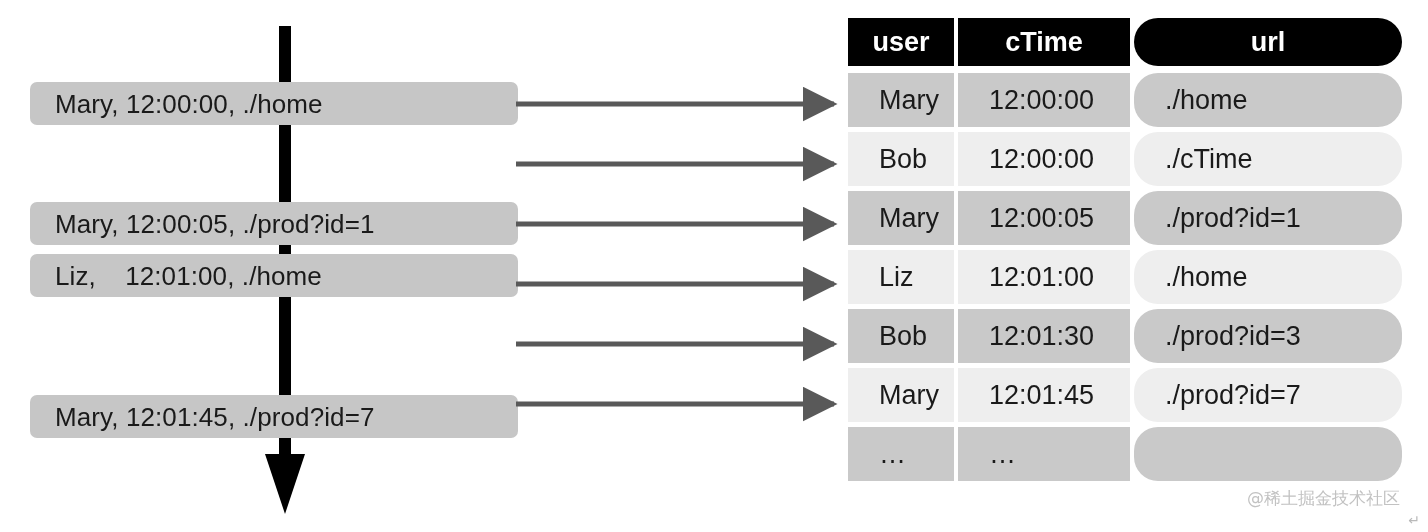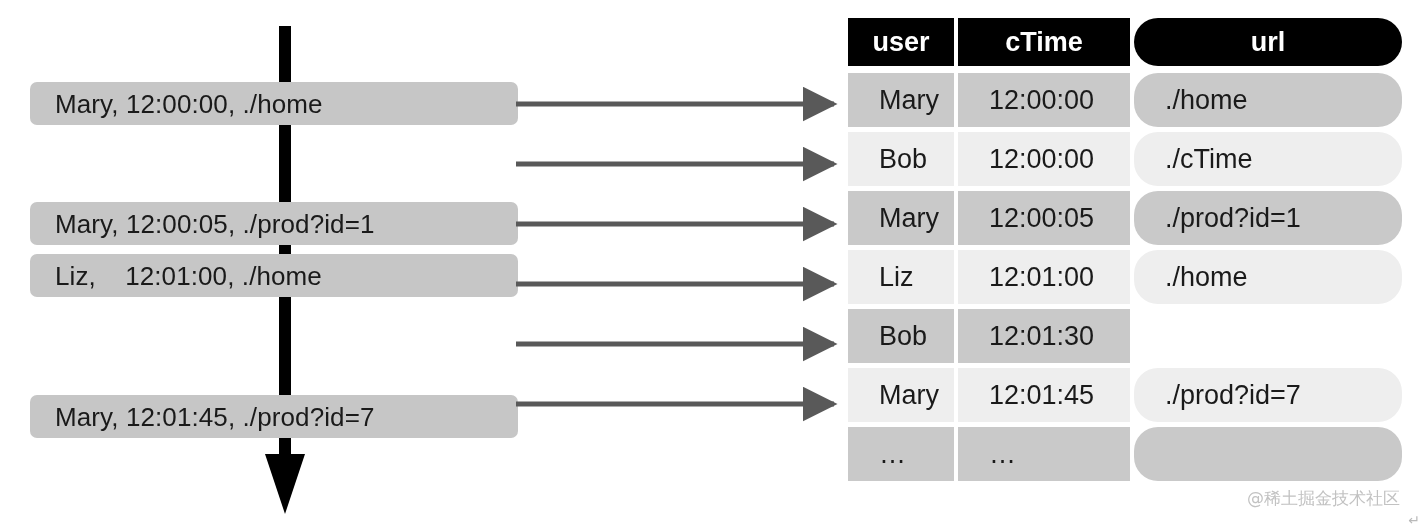--- a/index.html
+++ b/index.html
@@ -204,20 +204,21 @@
 
     <div class="tbl-row row-light">
       <div class="cell col-user">Liz</div>
       <div class="cell col-ctime">12:01:00</div>
       <div class="cell col-url">./home</div>
     </div>
 
     <div class="tbl-row row-dark">
       <div class="cell col-user">Bob</div>
       <div class="cell col-ctime">12:01:30</div>
+      <div class="cell col-url">./prod?id=3</div>
     </div>
 
     <div class="tbl-row row-light">
       <div class="cell col-user">Mary</div>
       <div class="cell col-ctime">12:01:45</div>
       <div class="cell col-url">./prod?id=7</div>
     </div>
 
     <div class="tbl-row row-ellipsis">
       <div class="cell col-user ellipsis-txt">…</div>

